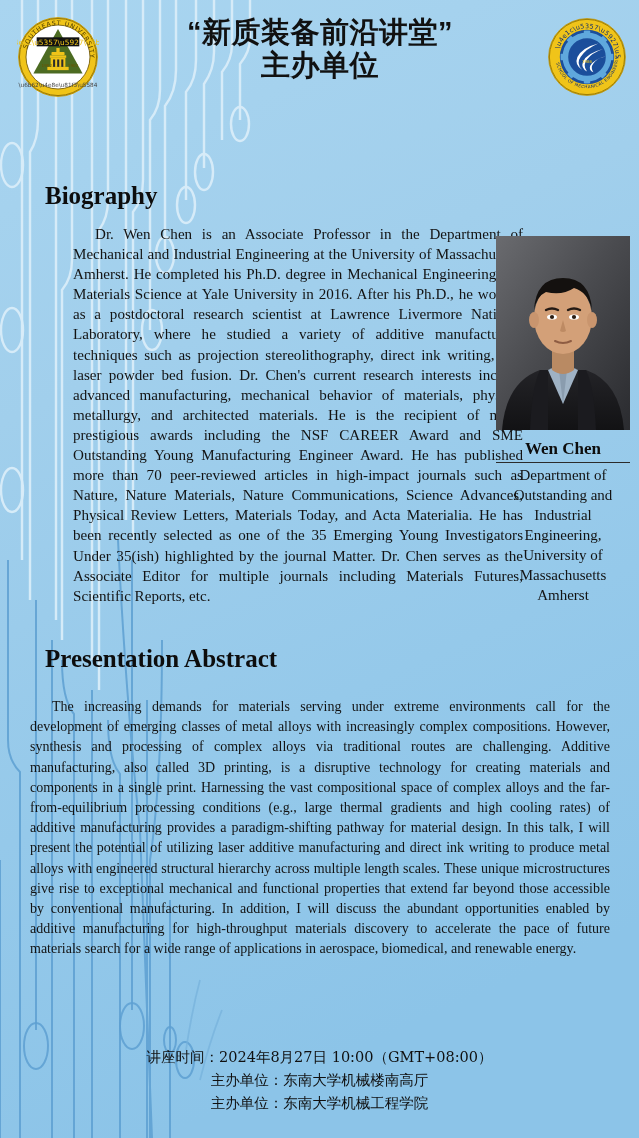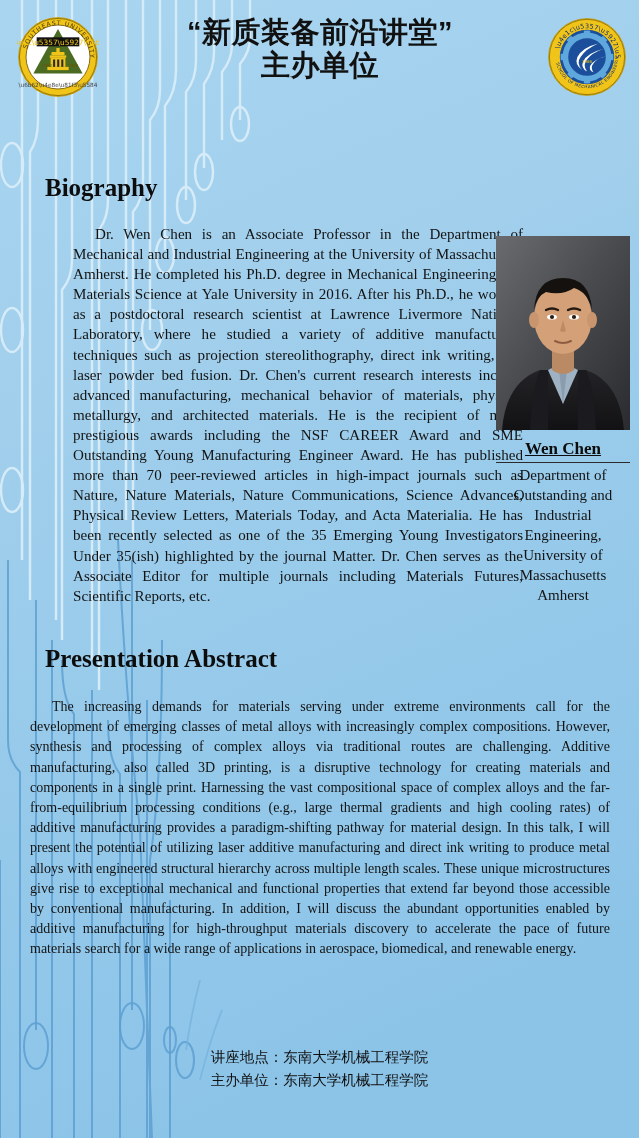--- a/index.html
+++ b/index.html
@@ -80,21 +80,21 @@
   }
 
   
   .section-head {
     position: absolute;
     font-family: "Liberation Serif", "DejaVu Serif", serif;
     font-weight: bold;
     font-size: 25px;
     color: #0d0d0d;
   }
-  #bio-head  { left: 45px; top: 174px; }
+  #bio-head  { left: 45px; top: 182px; }
   #abs-head  { left: 45px; top: 645px; }
 
   
   .bio-text {
     position: absolute;
     left: 37px;
     top: 224px;
     width: 450px;
     font-size: 15.1px;
     line-height: 20.1px;
@@ -122,21 +122,20 @@
     overflow: hidden;
   }
   .photo svg { display: block; }
 
   .speaker-name {
     margin-top: 9px;
     font-size: 17px;
     font-weight: bold;
     color: #0d0d0d;
     line-height: 20px;
-    text-decoration: underline;
   }
   .name-rule {
     margin: 3px 0 2px 0;
     height: 1px;
     background: #2b2b2b;
     width: 134px;
   }
   .speaker-affil {
     font-size: 15px;
     line-height: 20px;
@@ -369,17 +368,18 @@
     <div class="speaker-name">Wen Chen</div>
     <div class="name-rule"></div>
     <div class="speaker-affil">Department of Outstanding and Industrial Engineering, University of Massachusetts Amherst</div>
   </div>
 
   <div class="section-head" id="abs-head">Presentation Abstract</div>
 
   <div class="abs-text">The increasing demands for materials serving under extreme environments call for the development of emerging classes of metal alloys with increasingly complex compositions. However, synthesis and processing of complex alloys via traditional routes are challenging. Additive manufacturing, also called 3D printing, is a disruptive technology for creating materials and components in a single print. Harnessing the vast compositional space of complex alloys and the far-from-equilibrium processing conditions (e.g., large thermal gradients and high cooling rates) of additive manufacturing provides a paradigm-shifting pathway for material design. In this talk, I will present the potential of utilizing laser additive manufacturing and direct ink writing to produce metal alloys with engineered structural hierarchy across multiple length scales. These unique microstructures give rise to exceptional mechanical and functional properties that extend far beyond those accessible by conventional manufacturing. In addition, I will discuss the abundant opportunities enabled by additive manufacturing for high-throughput materials discovery to accelerate the pace of future materials search for a wide range of applications in aerospace, biomedical, and renewable energy.</div>
 
   <div class="footer">
-    <div>讲座地点：东南大学机械工程学院</div>
+    <div>讲座时间：2024年8月27日 10:00（GMT+08:00）</div>
+    <div>主办单位：东南大学机械楼南高厅</div>
     <div>主办单位：东南大学机械工程学院</div>
   </div>
 
 </div>
 
 </body></html>

